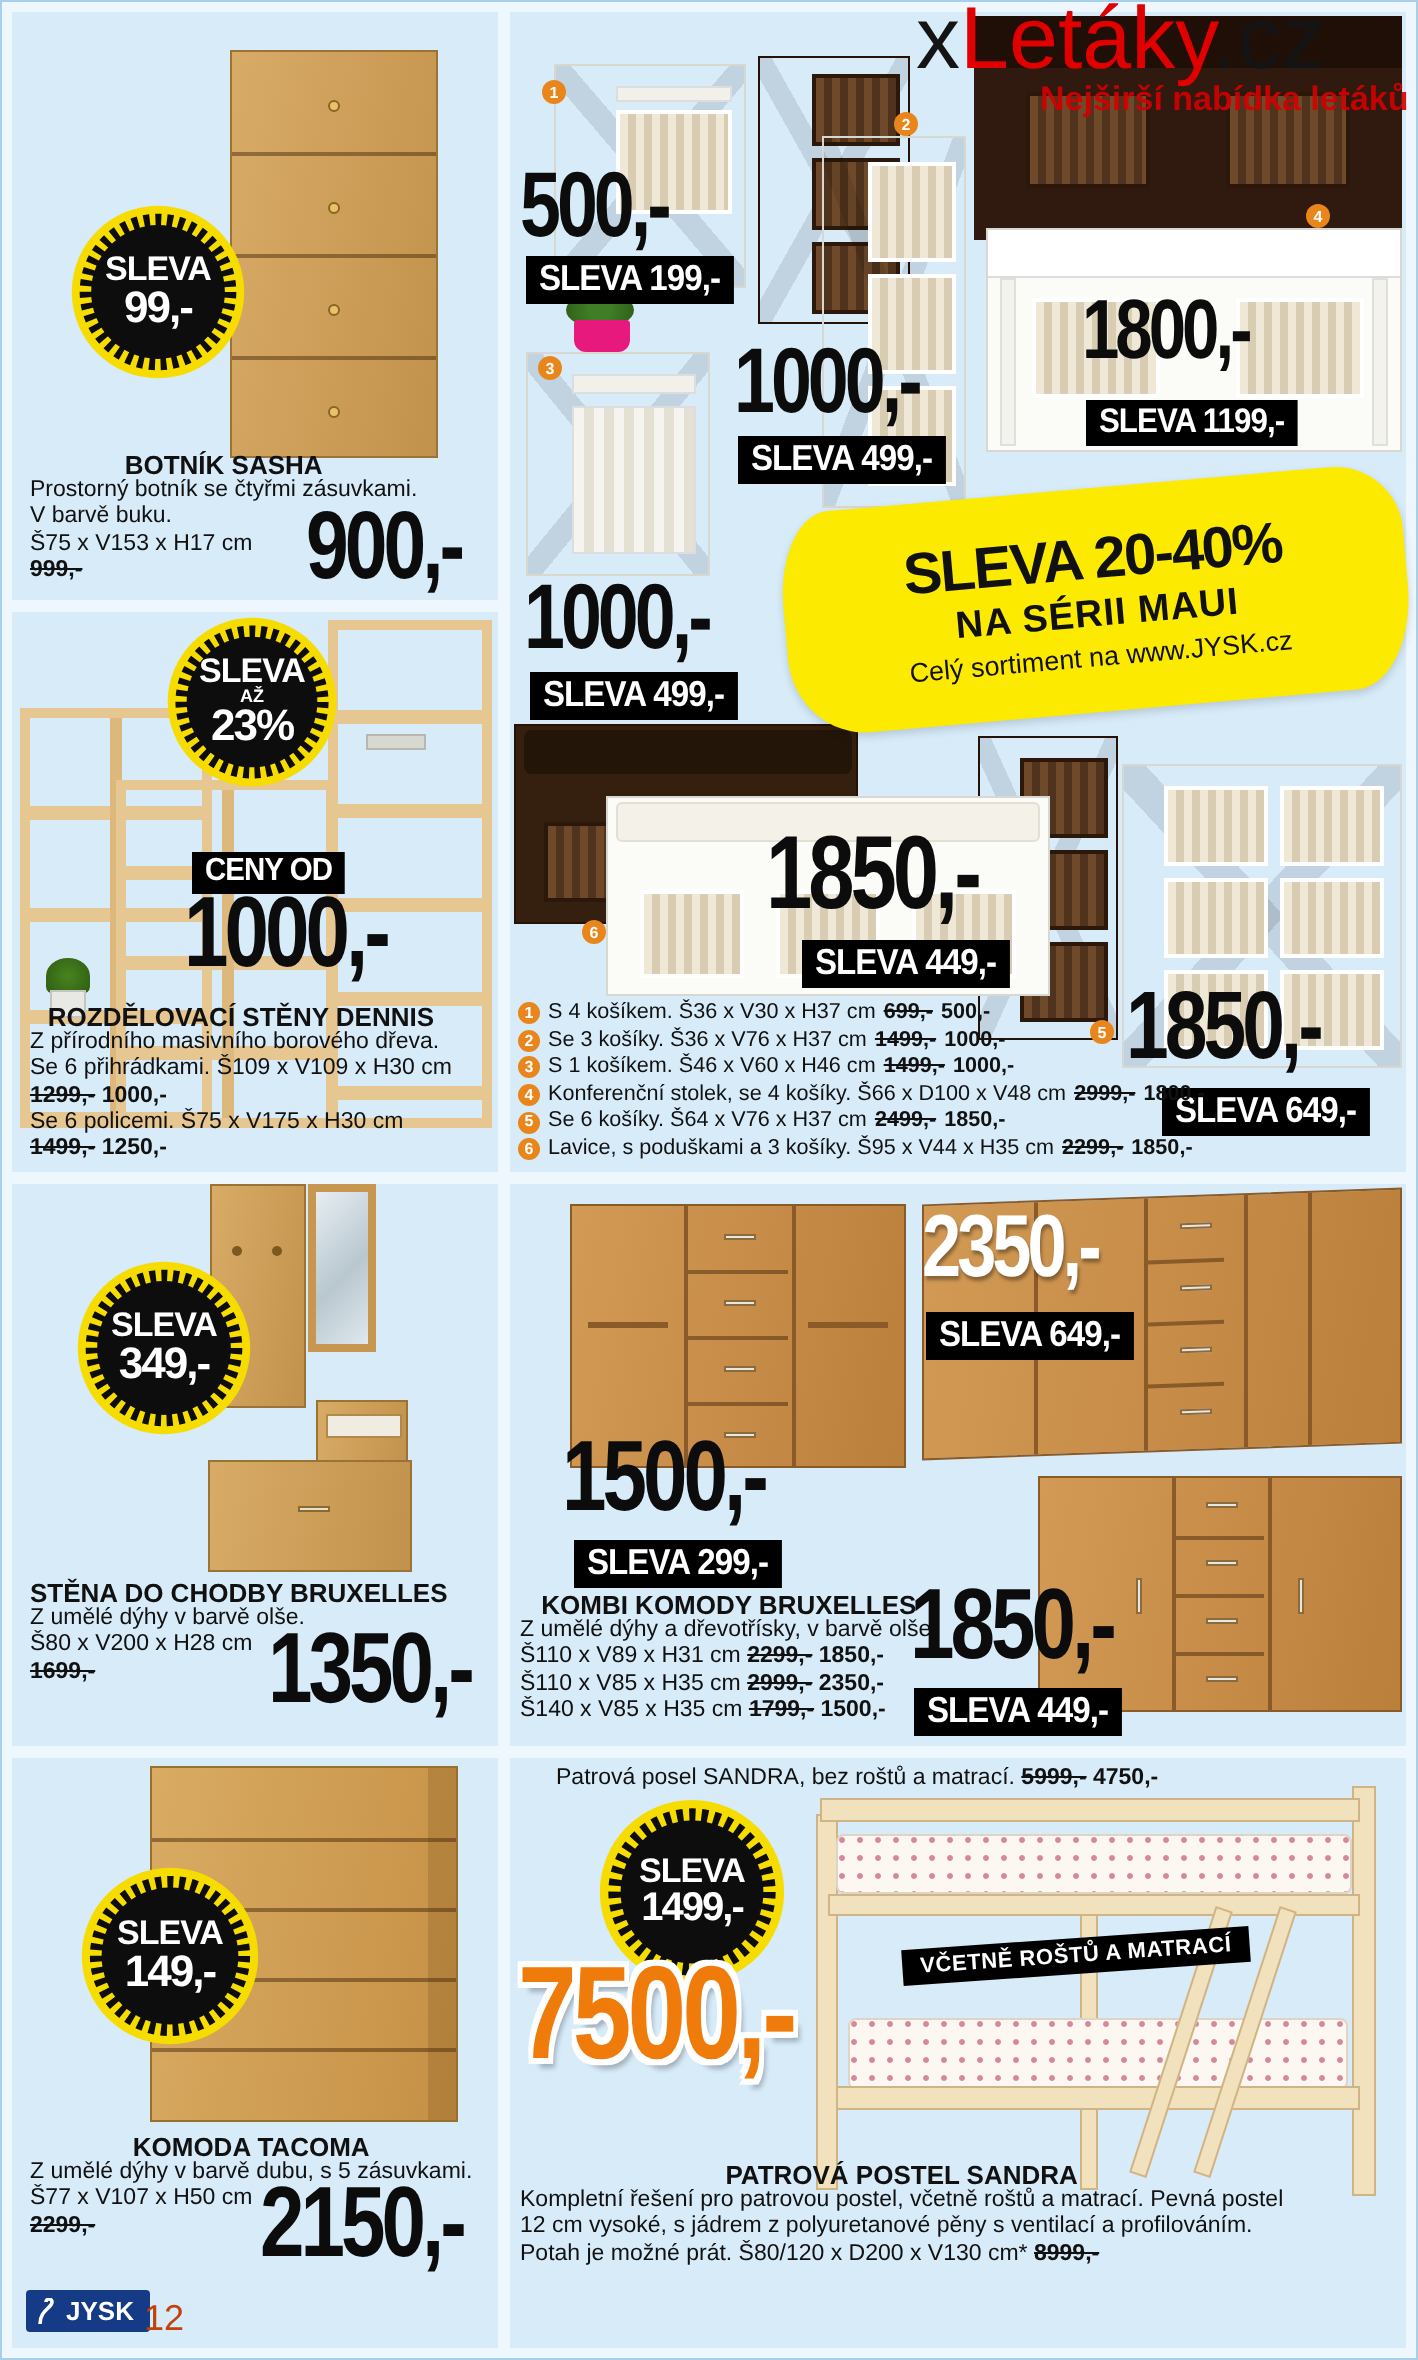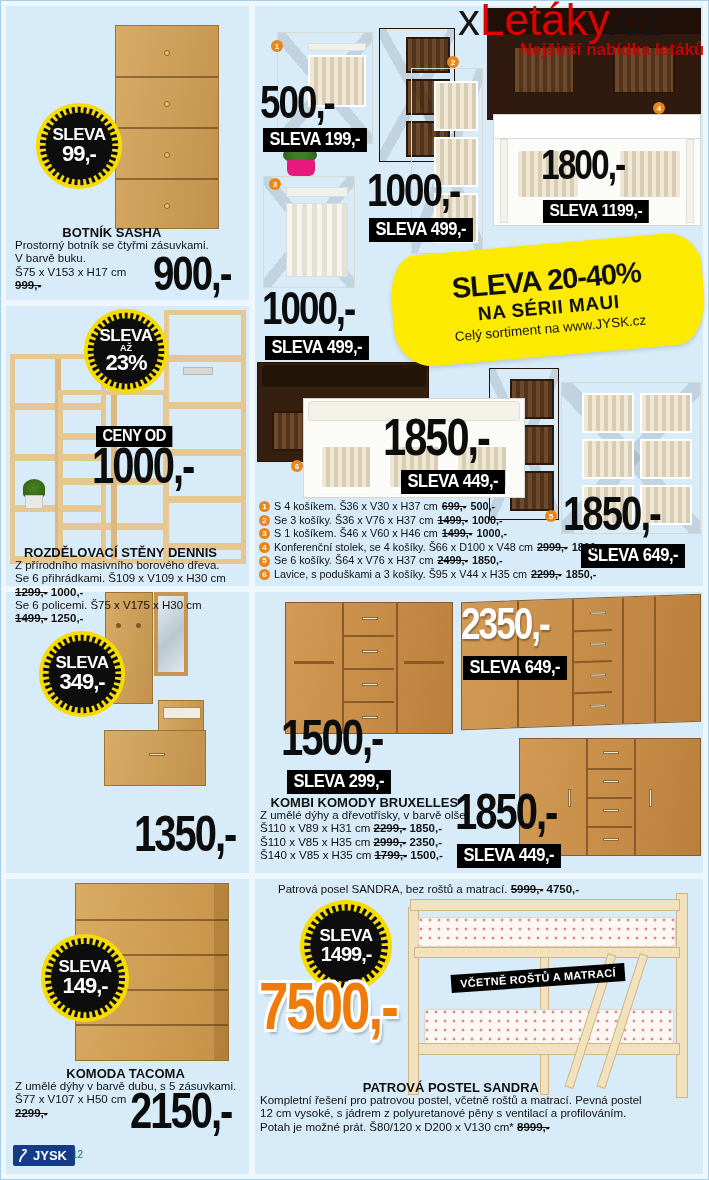--- a/index.html
+++ b/index.html
@@ -43,21 +43,21 @@
   #wmtag{position:absolute;left:520px;top:40px;z-index:50;font-size:17px;color:#d40000;font-weight:bold;opacity:.9;white-space:nowrap;font-family:"Liberation Sans",sans-serif;}
   
   #maui-banner{position:absolute;left:137px;top:238px;width:312px;height:112px;background:#fcea00;transform:rotate(-5deg);border-radius:26px 34px 30px 38px/46px 34px 50px 40px;z-index:7;display:flex;flex-direction:column;align-items:center;justify-content:center;color:#111;text-align:center;box-shadow:0 2px 4px rgba(0,0,0,.15);}
   #maui-banner .l1{font-size:29px;font-weight:bold;letter-spacing:-1px;}
   #maui-banner .l2{font-size:19px;font-weight:bold;letter-spacing:0.5px;}
   #maui-banner .l3{font-size:13.5px;margin-top:2px;}
   
   #sandra-ribbon{position:absolute;left:196px;top:90px;background:#000;color:#fff;font-weight:bold;font-size:11px;padding:3px 9px;transform:rotate(-4deg);white-space:nowrap;z-index:6;letter-spacing:.3px;}
   
   .jysk{position:absolute;background:#153a86;color:#fff;font-weight:bold;font-size:13px;display:flex;align-items:center;gap:3px;padding:3px 8px 3px 5px;border-radius:2px;}
-  .pagenum{position:absolute;font-size:10px;color:#0f766e;}
+  .pagenum{position:absolute;font-size:18px;color:#c2410c;}
   .orange-price{color:#ef7c0a;text-shadow:-3px -3px 0 #fff,3px -3px 0 #fff,-3px 3px 0 #fff,3px 3px 0 #fff,0 -3px 0 #fff,0 3px 0 #fff,-3px 0 0 #fff,3px 0 0 #fff,4px 5px 3px rgba(0,0,0,.25);}
   .white-price{color:#fff;text-shadow:1px 2px 2px rgba(0,0,0,.35);}
   .handle{position:absolute;background:#e9e6df;border:1px solid #8b6a3c;height:3px;width:16px;}
   .drawline{position:absolute;left:0;right:0;height:2px;background:rgba(60,30,5,.45);}
 </style>
 </head>
 <body>
 
 <div id="page">
 
@@ -257,21 +257,21 @@
           <circle cx="50" cy="50" r="41" fill="none" stroke="#0d0d0d" stroke-width="7" stroke-dasharray="3.4 3.2"></circle>
         </svg>
       <div class="bt">
           <span class="s1">SLEVA</span>
           <span class="smid">AŽ</span>
           <span class="s2">23%</span>
         </div>
     </div>
     <span class="slevabox" style="left:90px;top:120px;font-size:16px;z-index:4;">CENY OD</span>
     <span class="price" style="left:86px;top:140px;font-size:50px;z-index:4;">1000,-</span>
-    <div class="ptext" style="left:9px;top:196px;z-index:4;margin-top:44px;">
+    <div class="ptext" style="left:9px;top:196px;z-index:4;">
       <div class="ptitle">ROZDĚLOVACÍ STĚNY DENNIS</div>
       <div>Z přírodního masivního borového dřeva.</div>
       <div>Se 6 přihrádkami. Š109 x V109 x H30 cm</div>
       <div><span class="strike">1299,-</span> <span class="b">1000,-</span></div>
       <div>Se 6 policemi. Š75 x V175 x H30 cm</div>
       <div><span class="strike">1499,-</span> <span class="b">1250,-</span></div>
     </div>
   </div>
 
   <div class="panel" style="left:6px;top:592px;width:243px;height:281px;">
@@ -289,20 +289,26 @@
     <div class="badge" style="left:32px;top:38px;width:88px;height:88px;z-index:5;">
       <svg viewBox="0 0 100 100">
           <circle cx="50" cy="50" r="49" fill="#f7dc00"></circle>
           <circle cx="50" cy="50" r="38" fill="#0d0d0d"></circle>
           <circle cx="50" cy="50" r="41" fill="none" stroke="#0d0d0d" stroke-width="7" stroke-dasharray="3.4 3.2"></circle>
         </svg>
       <div class="bt">
           <span class="s1">SLEVA</span>
           <span class="s2">349,-</span>
         </div>
+    </div>
+    <div class="ptext" style="left:9px;top:198px;">
+      <div class="ptitle">STĚNA DO CHODBY BRUXELLES</div>
+      <div>Z umělé dýhy v barvě olše.</div>
+      <div>Š80 x V200 x H28 cm</div>
+      <div class="strike">1699,-</div>
     </div>
     <span class="price" style="left:128px;top:222px;font-size:50px;">1350,-</span>
   </div>
 
   <div class="panel" style="left:255px;top:592px;width:448px;height:281px;">
 
     <div class="img alder" style="left:30px;top:10px;width:168px;height:132px;border:1px solid #8a5a28;">
       <div style="position:absolute;left:56px;top:0;width:56px;height:100%;border-left:2px solid #8a5a28;border-right:2px solid #8a5a28;"></div>
       <div class="drawline" style="top:32px;left:58px;right:58px;"></div>
       <div class="drawline" style="top:65px;left:58px;right:58px;"></div>

